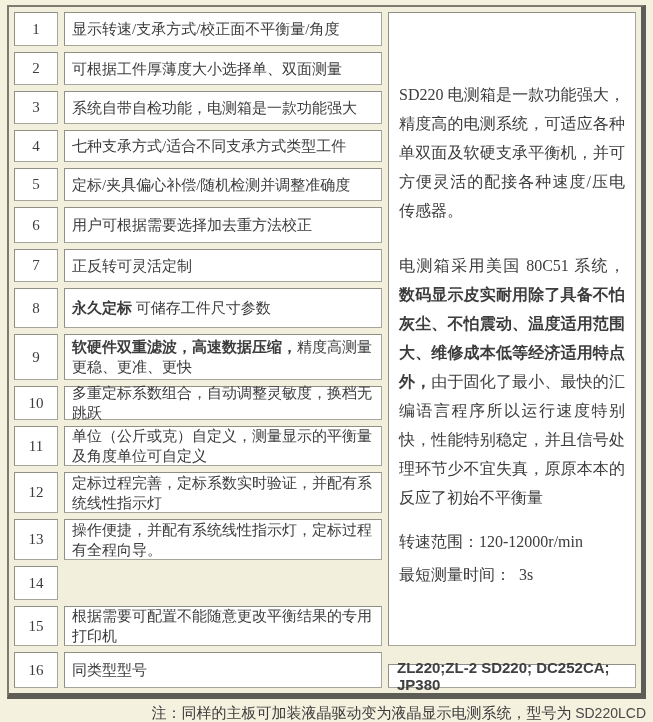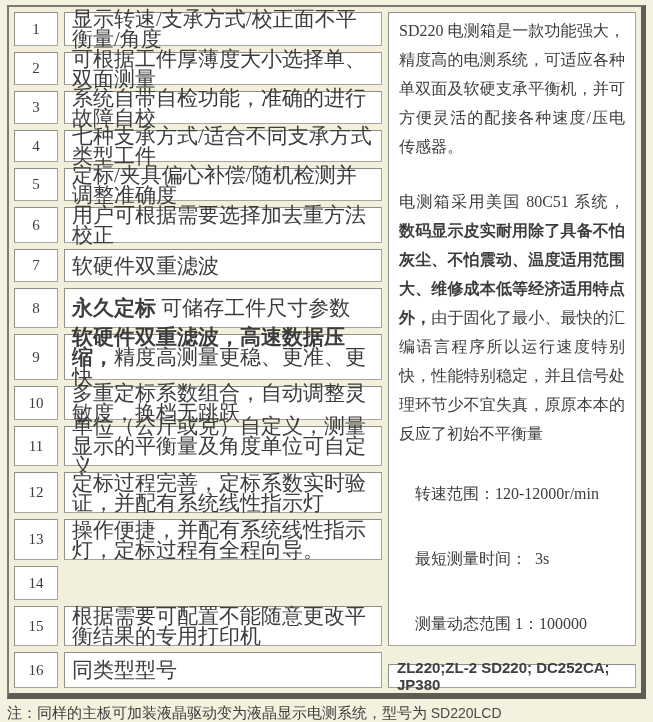--- a/index.html
+++ b/index.html
@@ -44,40 +44,40 @@
     display: flex;
     align-items: center;
     justify-content: center;
     font-size: 15px;
   }
   .desc-cell {
     grid-column: 2;
     display: flex;
     align-items: center;
     padding: 1px 7px;
-    font-size: 21px;
+    font-size: 15px;
     line-height: 20px;
   }
   .b { font-weight: bold; }
   .right-panel {
     grid-column: 3;
     grid-row: 1 / 16;
     display: flex;
     flex-direction: column;
     justify-content: center;
     padding: 6px 10px;
     font-size: 16px;
   }
   .rp-para {
     margin: 13px 0;
     line-height: 29px;
     text-align: justify;
   }
   .spec-line {
-    margin: 16px;
+    margin: 0;
     line-height: 33px;
     white-space: pre-wrap;
   }
   .spec-line:first-of-type { margin-top: 6px; }
   .models-cell {
     grid-column: 3;
     grid-row: 16;
     display: flex;
     align-items: center;
     padding: 1px 8px;
@@ -88,20 +88,21 @@
     font-weight: bold;
     font-size: 15px;
     color: #404040;
   }
   .note {
     margin-top: 4px;
     font-size: 15px;
     line-height: 20px;
     color: #3c3c3c;
     white-space: pre-wrap;
+    text-align: right;
   }
   .note-model {
     font-family: "Liberation Sans", "DejaVu Sans", sans-serif;
     font-size: 14px;
     color: #4a4a4a;
   }
 </style>
 </head>
 <body>
 
@@ -113,41 +114,41 @@
         <div class="desc-inner"><span class="b"></span><span>显示转速/支承方式/校正面不平衡量/角度</span></div>
       </div>
 
     <div class="cell num-cell">2</div>
     <div class="cell desc-cell">
         <div class="desc-inner"><span class="b"></span><span>可根据工件厚薄度大小选择单、双面测量</span></div>
       </div>
 
     <div class="cell num-cell">3</div>
     <div class="cell desc-cell">
-        <div class="desc-inner"><span class="b"></span><span>系统自带自检功能，准确的进行故障自校</span></div>
+        <div class="desc-inner"><span class="b"></span><span>系统自带自检功能，电测箱是一款功能强大</span></div>
       </div>
 
     <div class="cell num-cell">4</div>
     <div class="cell desc-cell">
         <div class="desc-inner"><span class="b"></span><span>七种支承方式/适合不同支承方式类型工件</span></div>
       </div>
 
     <div class="cell num-cell">5</div>
     <div class="cell desc-cell">
         <div class="desc-inner"><span class="b"></span><span>定标/夹具偏心补偿/随机检测并调整准确度</span></div>
       </div>
 
     <div class="cell num-cell">6</div>
     <div class="cell desc-cell">
         <div class="desc-inner"><span class="b"></span><span>用户可根据需要选择加去重方法校正</span></div>
       </div>
 
     <div class="cell num-cell">7</div>
     <div class="cell desc-cell">
-        <div class="desc-inner"><span class="b"></span><span>软硬件双重滤波</span></div>
+        <div class="desc-inner"><span class="b"></span><span>正反转可灵活定制</span></div>
       </div>
 
     <div class="cell num-cell">8</div>
     <div class="cell desc-cell">
         <div class="desc-inner"><span class="b">永久定标</span><span> 可储存工件尺寸参数</span></div>
       </div>
 
     <div class="cell num-cell">9</div>
     <div class="cell desc-cell">
         <div class="desc-inner"><span class="b">软硬件双重滤波，高速数据压缩，</span><span>精度高测量更稳、更准、更快</span></div>
@@ -183,21 +184,20 @@
     <div class="cell num-cell">16</div>
     <div class="cell desc-cell">
         <div class="desc-inner"><span class="b"></span><span>同类型型号</span></div>
       </div>
 
     <div class="cell right-panel">
       <p class="rp-para"><span>SD220 电测箱是一款功能强大，精度高的电测系统，可适应各种单双面及软硬支承平衡机，并可方便灵活的配接各种速度/压电传感器。</span></p>
       <p class="rp-para"><span>电测箱采用美国 80C51 系统，</span><span class="b">数码显示皮实耐用除了具备不怕灰尘、不怕震动、温度适用范围大、维修成本低等经济适用特点外，</span><span>由于固化了最小、最快的汇编语言程序所以运行速度特别快，性能特别稳定，并且信号处理环节少不宜失真，原原本本的反应了初始不平衡量</span></p>
       <p class="spec-line">转速范围：120-12000r/min</p>
       <p class="spec-line">最短测量时间：  3s</p>
-      <p class="spec-line">测量动态范围 1：100000</p>
     </div>
 
     <div class="cell models-cell">
       <span class="models-text">ZL220;ZL-2 SD220; DC252CA; JP380</span>
     </div>
 
   </div>
 
   <div class="note"><span>注：同样的主板可加装液晶驱动变为液晶显示电测系统，型号为 </span><span class="note-model">SD220LCD</span></div>
 </div>

